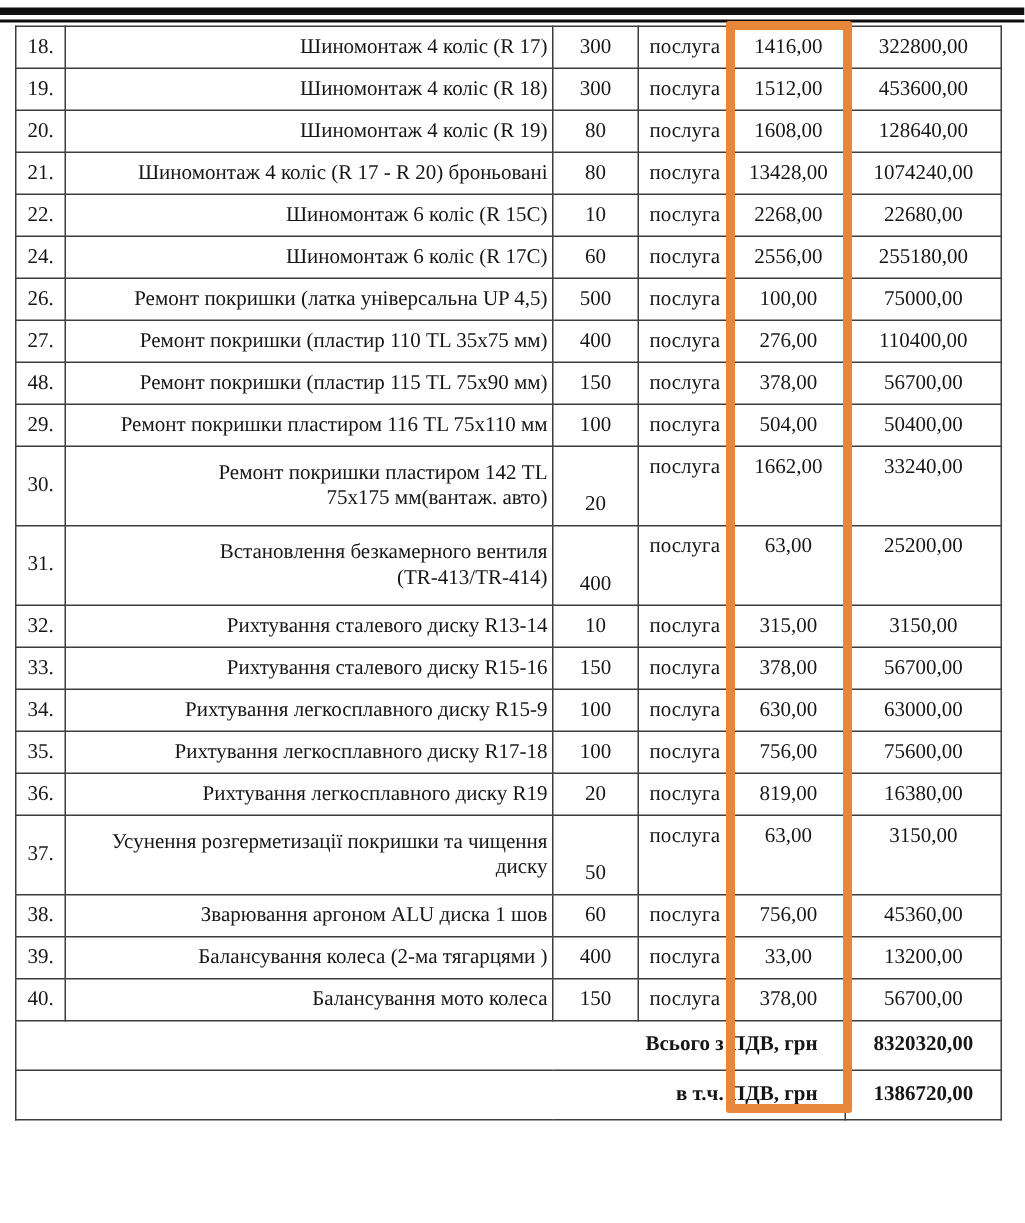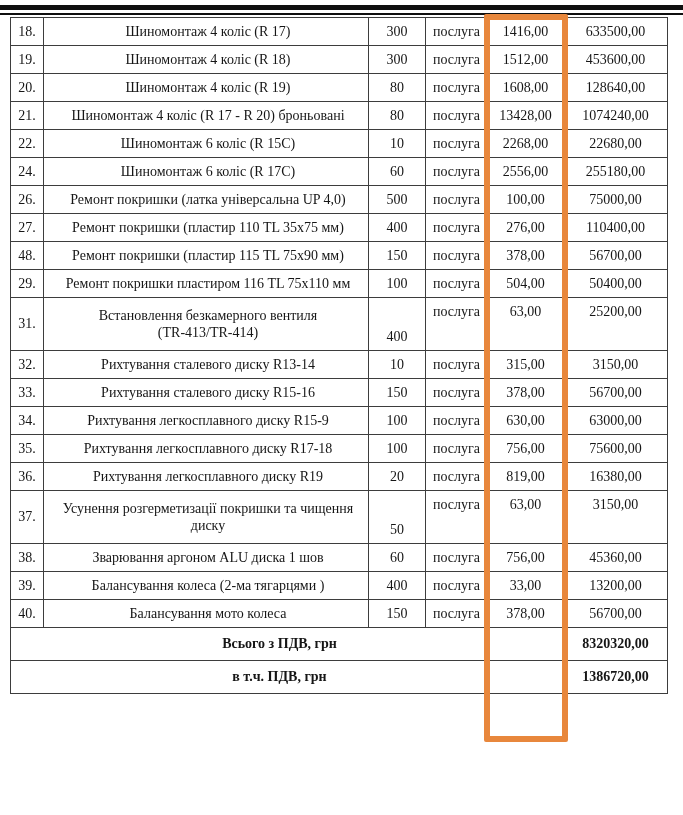--- a/index.html
+++ b/index.html
@@ -14,26 +14,26 @@
   table.services{
     border-collapse:collapse;table-layout:fixed;
     margin-left:10px;width:657px;font-size:14px;
   }
   td{
     border:1.6px solid #3d3d3d;
     text-align:center;vertical-align:middle;
     padding:2px 3px;height:23px;line-height:1.25;
     overflow:hidden;
   }
-  td.name{text-align:center;padding-left:7px;white-space:pre-line}
+  td.name{text-align:right;padding-left:7px;white-space:pre-line}
   tr.tall td{height:45px}
   tr.tall td.qty{vertical-align:bottom;padding-bottom:5px}
   tr.tall td.unit, tr.tall td.price, tr.tall td.total{vertical-align:top;padding-top:5px}
   tr.summary td{height:28px;font-weight:bold}
-  td.slabel{text-align:center;padding-right:18px}
+  td.slabel{text-align:right;padding-right:18px}
   .hl-box{
     position:absolute;box-sizing:border-box;
     border:6px solid #E8873C;border-radius:2px;
     pointer-events:none;
   }
 </style>
 </head>
 <body>
 
 <div class="clip-line">
@@ -51,21 +51,21 @@
       <col style="width:76px">
       <col style="width:104px">
   </colgroup>
   <tbody id="rows-body">
       <tr class="row">
         <td class="no">18.</td>
         <td class="name">Шиномонтаж 4 коліс (R 17)</td>
         <td class="qty">300</td>
         <td class="unit">послуга</td>
         <td class="price">1416,00</td>
-        <td class="total">633500,00</td>
+        <td class="total">322800,00</td>
       </tr>
       <tr class="row">
         <td class="no">19.</td>
         <td class="name">Шиномонтаж 4 коліс (R 18)</td>
         <td class="qty">300</td>
         <td class="unit">послуга</td>
         <td class="price">1512,00</td>
         <td class="total">453600,00</td>
       </tr>
       <tr class="row">
@@ -95,21 +95,21 @@
       <tr class="row">
         <td class="no">24.</td>
         <td class="name">Шиномонтаж 6 коліс (R 17C)</td>
         <td class="qty">60</td>
         <td class="unit">послуга</td>
         <td class="price">2556,00</td>
         <td class="total">255180,00</td>
       </tr>
       <tr class="row">
         <td class="no">26.</td>
-        <td class="name">Ремонт покришки (латка універсальна UP 4,0)</td>
+        <td class="name">Ремонт покришки (латка універсальна UP 4,5)</td>
         <td class="qty">500</td>
         <td class="unit">послуга</td>
         <td class="price">100,00</td>
         <td class="total">75000,00</td>
       </tr>
       <tr class="row">
         <td class="no">27.</td>
         <td class="name">Ремонт покришки (пластир 110 TL 35x75 мм)</td>
         <td class="qty">400</td>
         <td class="unit">послуга</td>
@@ -124,20 +124,29 @@
         <td class="price">378,00</td>
         <td class="total">56700,00</td>
       </tr>
       <tr class="row">
         <td class="no">29.</td>
         <td class="name">Ремонт покришки пластиром 116 TL 75x110 мм</td>
         <td class="qty">100</td>
         <td class="unit">послуга</td>
         <td class="price">504,00</td>
         <td class="total">50400,00</td>
+      </tr>
+      <tr class="row tall">
+        <td class="no">30.</td>
+        <td class="name">Ремонт покришки пластиром 142 TL
+75x175 мм(вантаж. авто)</td>
+        <td class="qty">20</td>
+        <td class="unit">послуга</td>
+        <td class="price">1662,00</td>
+        <td class="total">33240,00</td>
       </tr>
       <tr class="row tall">
         <td class="no">31.</td>
         <td class="name">Встановлення безкамерного вентиля
 (TR-413/TR-414)</td>
         <td class="qty">400</td>
         <td class="unit">послуга</td>
         <td class="price">63,00</td>
         <td class="total">25200,00</td>
       </tr>

